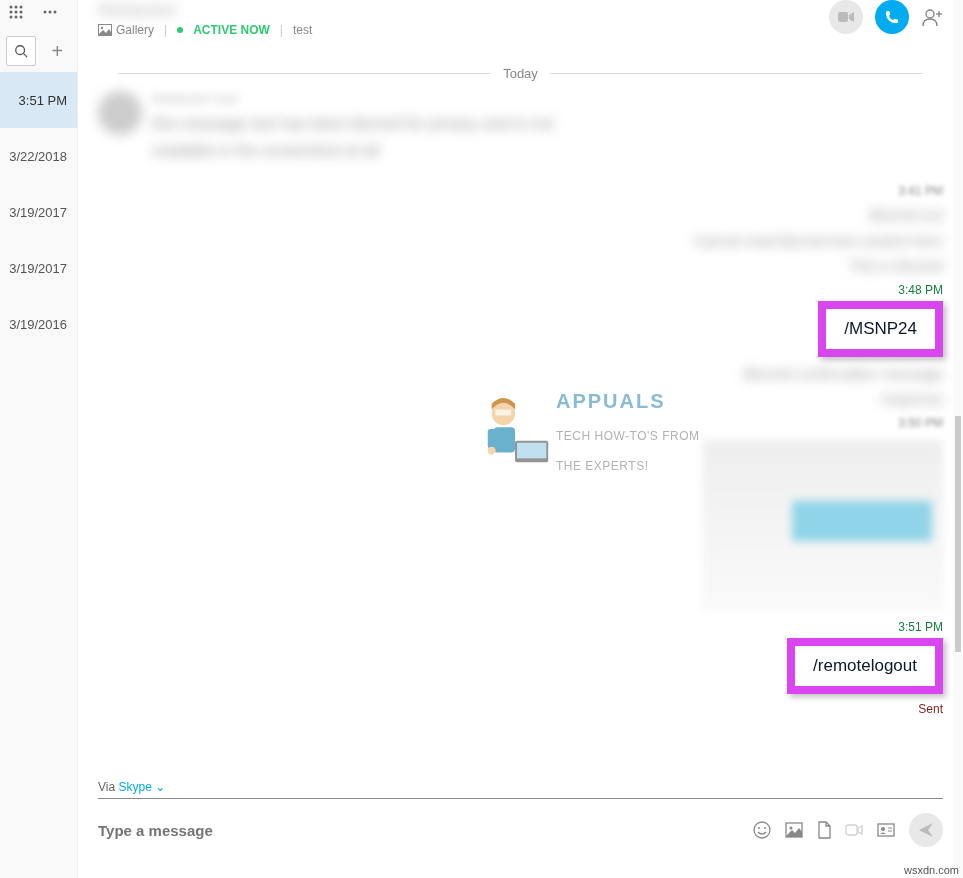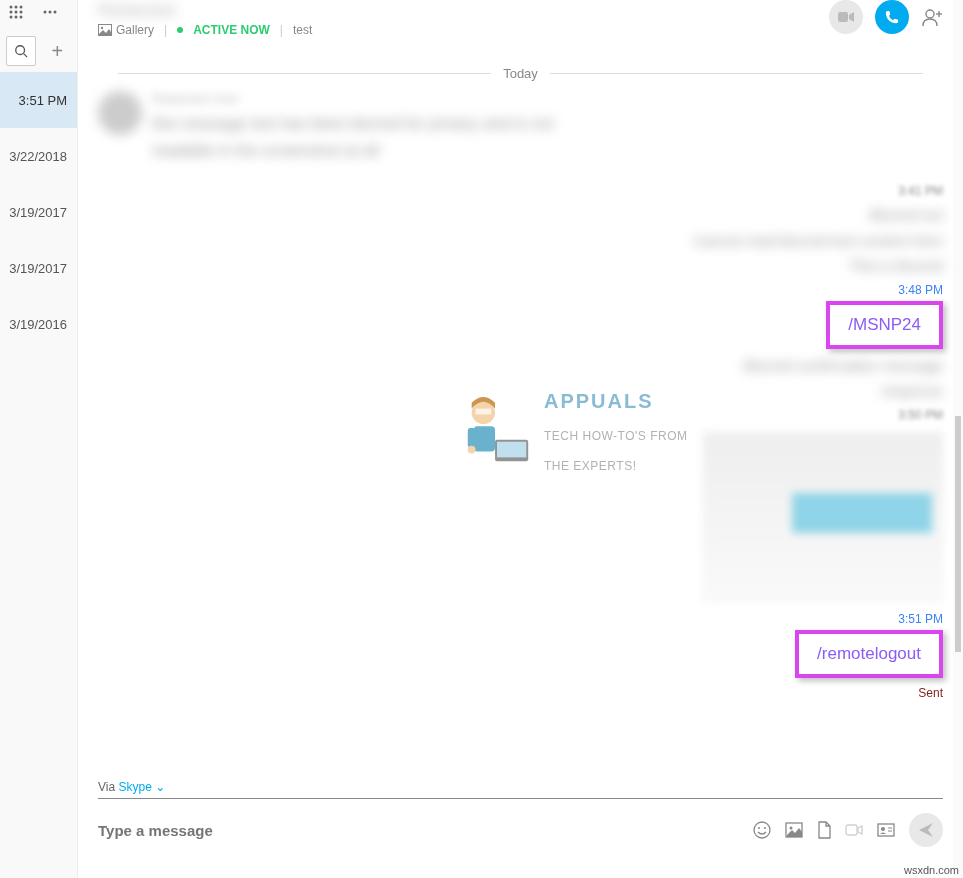--- a/index.html
+++ b/index.html
@@ -36,26 +36,26 @@
   .date-divider::before, .date-divider::after { content: ""; flex: 1; height: 1px; background: #ddd; }
   .date-divider span { padding: 0 12px; font-size: 13px; color: #888; }
   
   .row-in { display: flex; gap: 10px; margin: 10px 0 20px 0; }
   .avatar { width: 44px; height: 44px; border-radius: 50%; background: #ccc; filter: blur(6px); }
   .name-in { font-size: 13px; color: #bbb; filter: blur(5px); }
   .bubble-in { max-width: 420px; margin-top: 4px; color: #999; font-size: 16px; filter: blur(6px); line-height: 1.7; }
   
   .row-out { display: flex; flex-direction: column; align-items: flex-end; margin: 4px 0; }
   .ts-out { font-size: 12px; color: #888; margin-bottom: 4px; filter: blur(2px); }
-  .ts-clear { filter: none; font-size: 12px; color: #3b82f6; }
+  .ts-clear { filter: none; font-size: 12px; color: #15803d; }
   .bubble-out-blur { max-width: 280px; color: #999; font-size: 15px; filter: blur(6px); text-align: right; line-height: 1.7; }
-  .highlight-box { border: 4px solid #d946ef; background: #fff; padding: 10px 18px; font-size: 17px; color: #8b5cf6; box-shadow: 3px 3px 6px rgba(0,0,0,0.25); margin: 4px 0; }
+  .highlight-box { border: 8px solid #d946ef; background: #fff; padding: 10px 18px; font-size: 17px; color: #0f172a; box-shadow: 3px 3px 6px rgba(0,0,0,0.25); margin: 4px 0; }
   .sent-label { font-size: 12px; color: #7f1d1d; margin-top: 4px; }
   
-  .watermark { position: absolute; top: 390px; left: 380px; display: flex; align-items: center; gap: 8px; opacity: 0.9; }
+  .watermark { position: absolute; top: 390px; left: 400px; display: flex; align-items: flex-end; opacity: 0.9; }
   .wm-guy { width: 78px; height: 80px; }
   .wm-text { display: flex; flex-direction: column; }
   .wm-title { font-size: 20px; font-weight: 700; letter-spacing: 2px; color: #7db4d0; }
   .wm-sub { font-size: 12px; color: #aaa; letter-spacing: 0.5px; margin-top: 16px; }
   
   .embedded-preview { width: 240px; height: 170px; border: 1px solid #eee; filter: blur(4px); background: linear-gradient(#eee, #fafafa); margin: 6px 0; position: relative; }
   .embedded-preview::after { content:""; position:absolute; right:10px; top:60px; width:140px; height:40px; background:#8fd4e8; }
   
   .footer { padding: 8px 20px 31px 20px; }
   .via-row { font-size: 12px; color: #666; border-bottom: 1px solid #888; padding-bottom: 4px; display: inline-block; width: 100%; }

